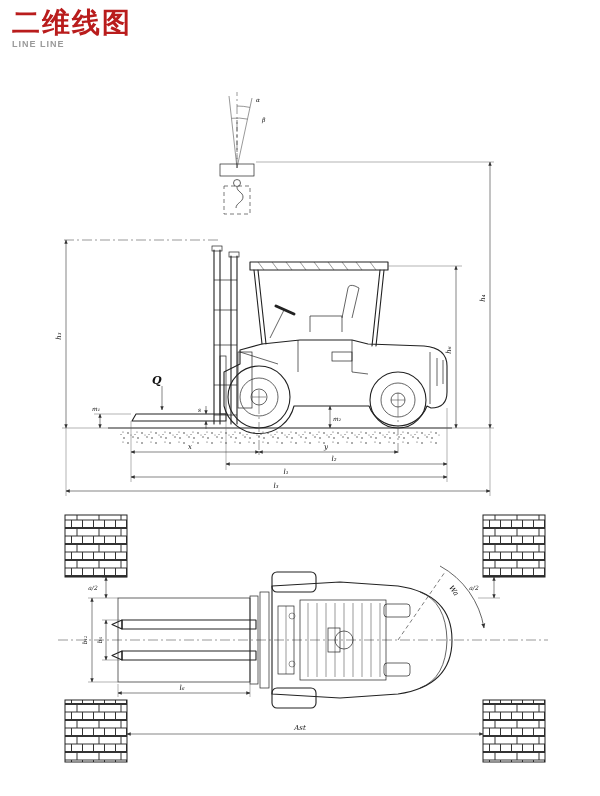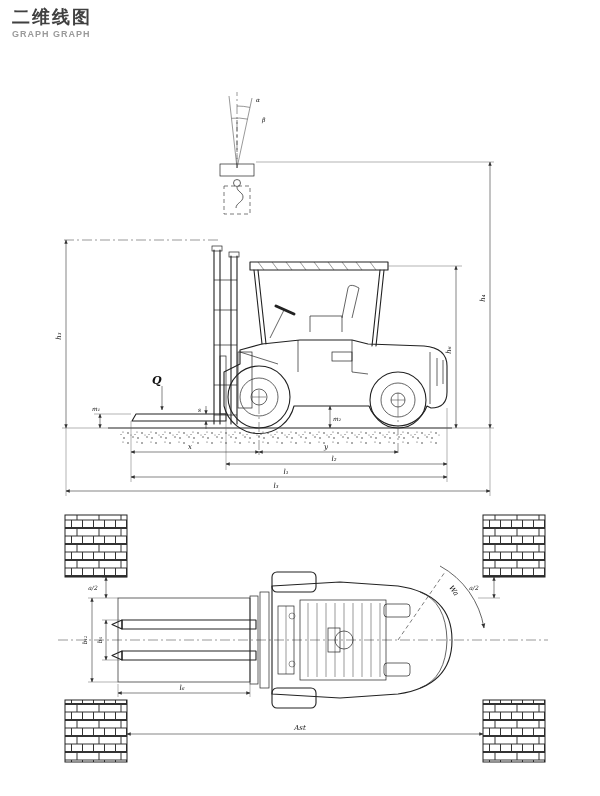--- a/index.html
+++ b/index.html
@@ -1,19 +1,19 @@
 <!DOCTYPE html>
 <html><head>
 <meta charset="utf-8">
 <style>
   html,body{margin:0;padding:0;background:#ffffff;}
   .page{position:relative;width:600px;height:796px;background:#fff;overflow:hidden;
         font-family:"Liberation Sans",sans-serif;}
   header{position:absolute;top:8px;left:12px;z-index:2;}
-  h1{margin:0;font-size:18px;line-height:1.05;font-weight:bold;color:#404040;
+  h1{margin:0;font-size:28px;line-height:1.05;font-weight:bold;color:#b91c1c;
      font-family:"DejaVu Sans",sans-serif;letter-spacing:2px;}
   .sub{margin-top:2px;font-size:9px;font-weight:bold;color:#9a9a9a;letter-spacing:1px;}
   svg{position:absolute;top:0;left:0;}
   .outline{fill:none;stroke:#222;stroke-width:1.1;stroke-linejoin:round;stroke-linecap:round;}
   .thin{fill:none;stroke:#222;stroke-width:0.7;}
   .xthin{fill:none;stroke:#333;stroke-width:0.5;}
   .dimline{stroke:#333;stroke-width:0.6;fill:none;}
   .ext{stroke:#666;stroke-width:0.5;fill:none;}
   .cl{stroke:#555;stroke-width:0.6;stroke-dasharray:10 3 2 3;fill:none;}
   .dash{stroke:#444;stroke-width:0.7;stroke-dasharray:4 3;fill:none;}
@@ -21,21 +21,21 @@
   text.dim6{font:italic 6px "DejaVu Serif",serif;fill:#111;}
   text.q{font:italic bold 11px "DejaVu Serif",serif;fill:#111;}
 </style>
 </head>
 <body>
 
 <div class="page">
 
   <header>
     <h1>二维线图</h1>
-    <div class="sub">GRAPH GRAPH</div>
+    <div class="sub">LINE LINE</div>
   </header>
 
   <svg width="600" height="796" viewBox="0 0 600 796">
     <defs>
       <marker id="arr" viewBox="0 0 10 10" refX="9" refY="5" markerWidth="7" markerHeight="7" orient="auto-start-reverse">
         <path d="M0,1 L10,5 L0,9 z" fill="#333"></path>
       </marker>
       <pattern id="brick" width="22" height="16" patternUnits="userSpaceOnUse">
         <rect width="22" height="16" fill="#fff"></rect>
         <path d="M0,0.5H22 M0,8H22 M0,15.5H22" stroke="#333" stroke-width="1" fill="none"></path>

